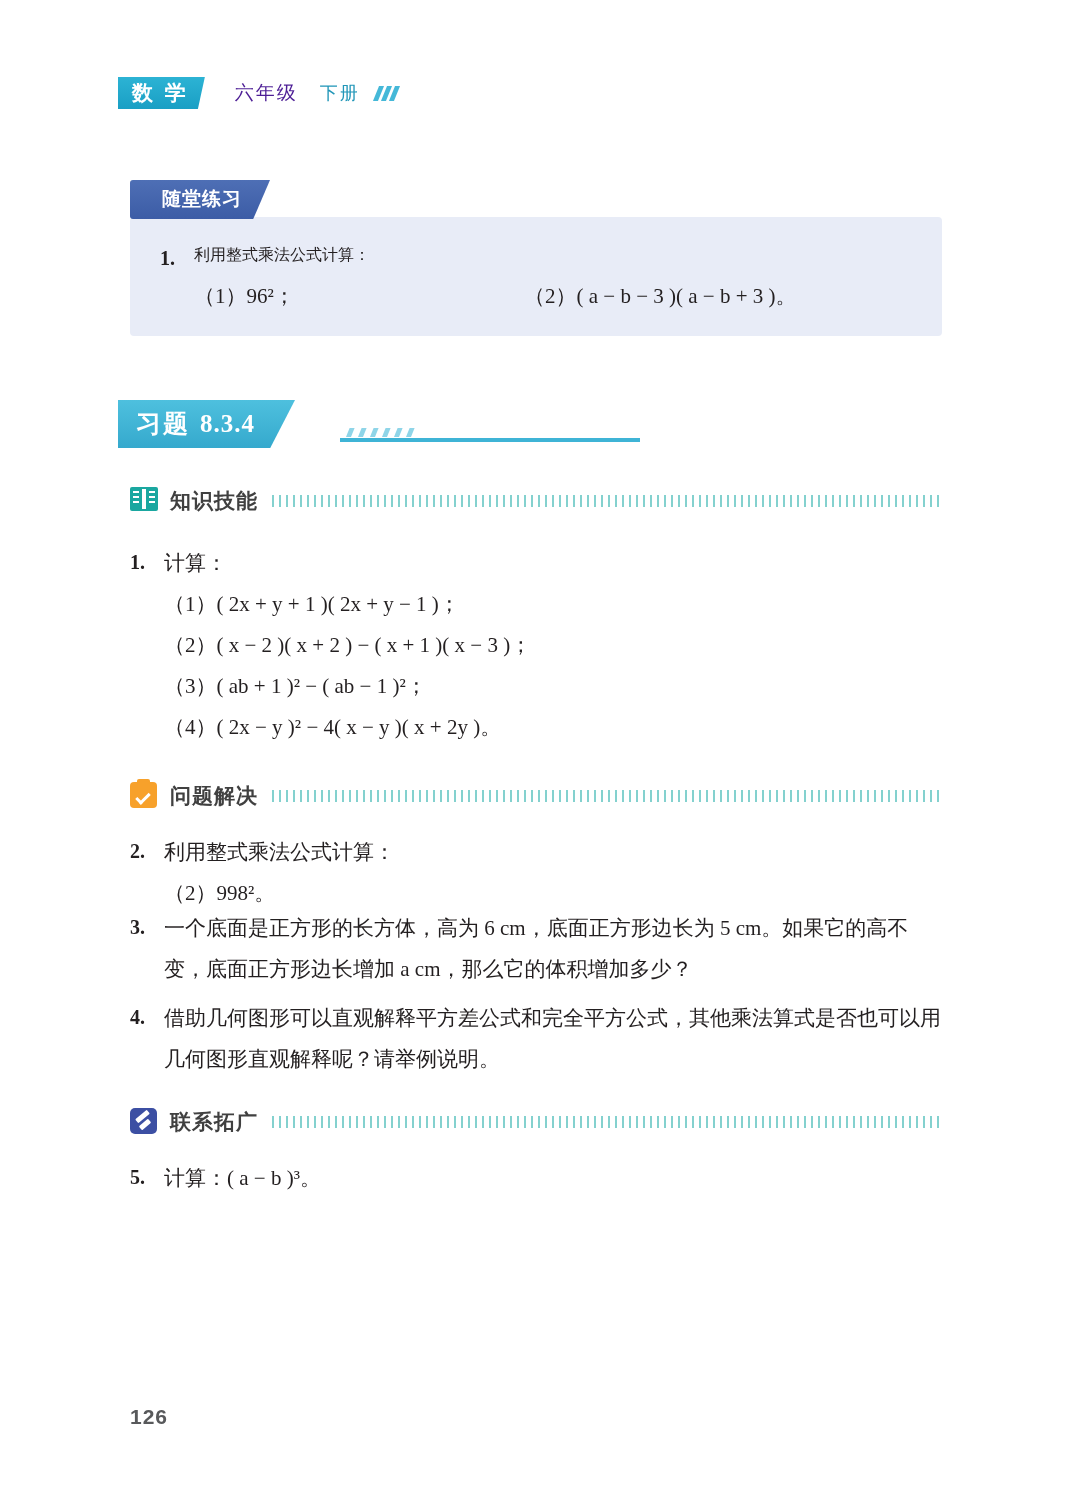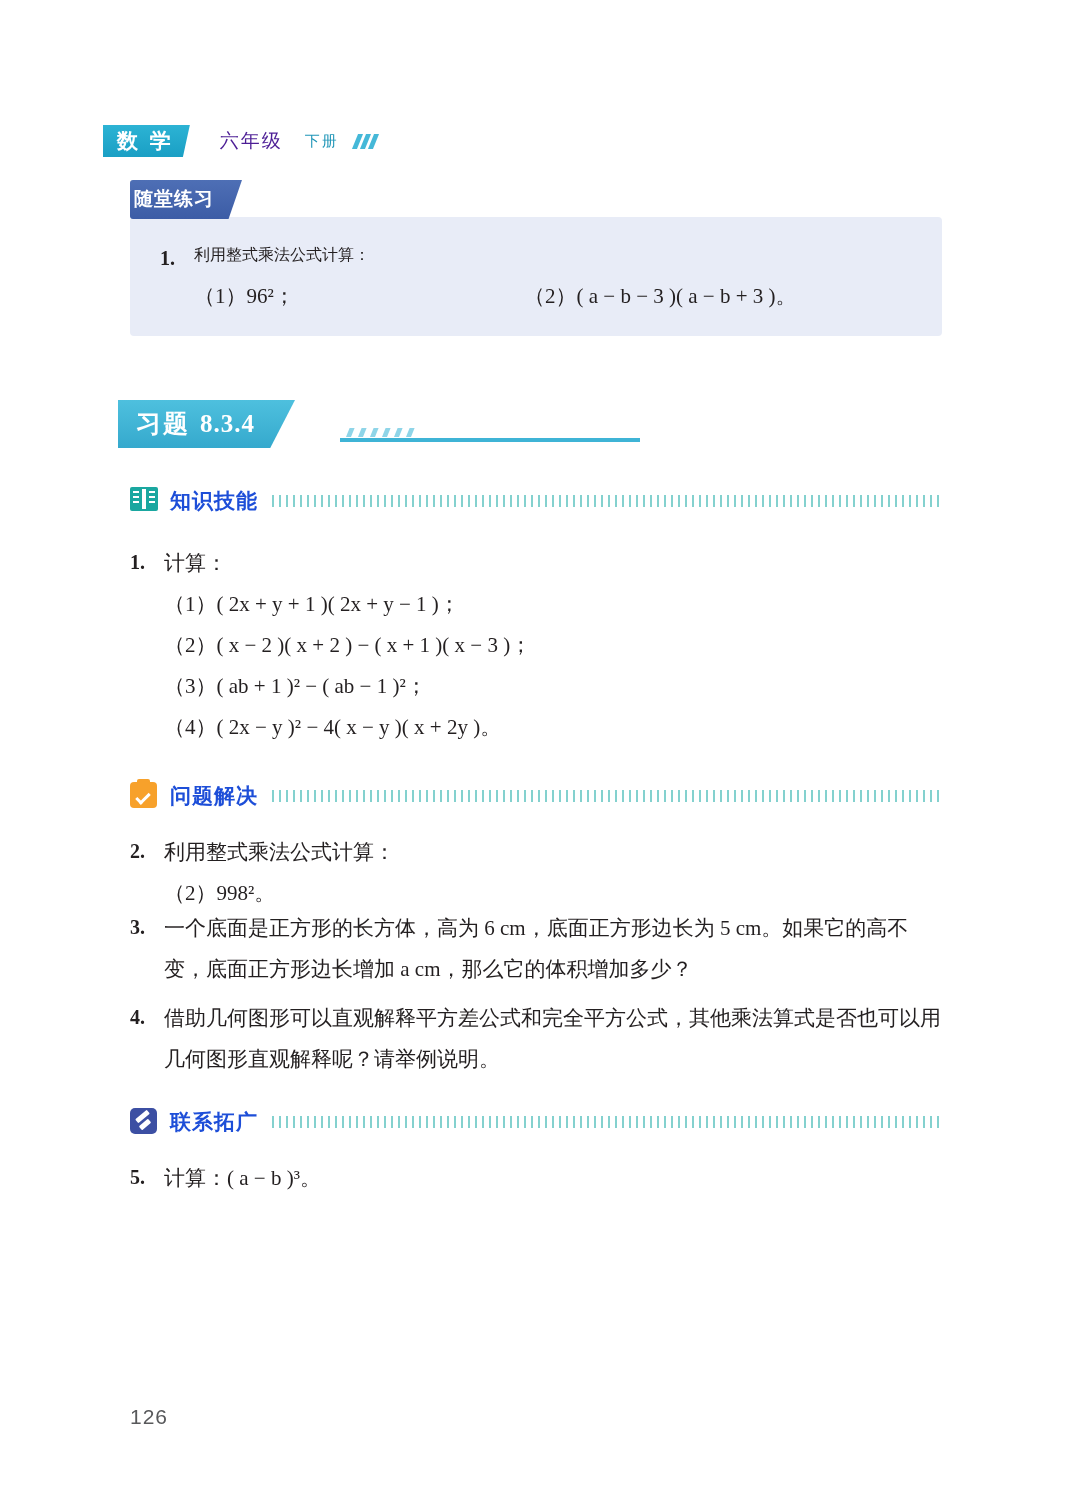--- a/index.html
+++ b/index.html
@@ -13,25 +13,24 @@
     position: relative;
     font-family: "Liberation Serif", serif;
     color: #231f20;
     overflow: hidden;
   }
 
   
   .page-header {
     position: absolute;
     top: 74px;
-    left: 103px;
+    left: 118px;
     display: flex;
     align-items: center;
     height: 38px;
-    margin-top: 48px;
   }
   .header-badge {
     position: relative;
     background: linear-gradient(180deg,#2cb3d4 0%, #1a9fc4 100%);
     color: #ffffff;
     font-family: "Liberation Sans", sans-serif;
     font-weight: bold;
     font-size: 21px;
     letter-spacing: 3px;
     padding: 5px 16px 6px 14px;
@@ -50,21 +49,21 @@
   .header-grade {
     font-family: "Liberation Sans", sans-serif;
     color: #4c1d95;
     font-size: 19px;
     margin-left: 30px;
     letter-spacing: 2px;
   }
   .header-volume {
     font-family: "Liberation Sans", sans-serif;
     color: #2196b8;
-    font-size: 15px;
+    font-size: 18px;
     margin-left: 22px;
     letter-spacing: 2px;
   }
   .header-slashes {
     margin-left: 16px;
     display: flex;
     gap: 3px;
   }
   .header-slashes i {
     display: block;
@@ -83,21 +82,21 @@
   }
   .practice-tab {
     position: relative;
     display: inline-block;
     background: linear-gradient(180deg,#4e6fb5 0%,#3c5ca6 100%);
     color: #ffffff;
     font-family: "Liberation Sans", sans-serif;
     font-weight: bold;
     font-size: 19px;
     letter-spacing: 1px;
-    padding: 6px 28px 7px 4px;
+    padding: 6px 28px 7px 32px;
     border-radius: 3px 0 0 3px;
     clip-path: polygon(0 0, 100% 0, 88% 100%, 0 100%);
     z-index: 2;
   }
   .practice-body {
     background: #e8ecf7;
     border-radius: 4px;
     margin-top: -2px;
     padding: 22px 30px 26px 30px;
     min-height: 86px;
@@ -172,21 +171,21 @@
   .sec-icon {
     width: 30px; height: 28px;
     flex: 0 0 auto;
     position: relative;
     margin-right: 10px;
   }
   .sec-label {
     font-family: "Liberation Sans", sans-serif;
     font-weight: bold;
     font-size: 21px;
-    color: #1d4ed8;
+    color: #404040;
     letter-spacing: 1px;
     white-space: nowrap;
   }
   .sec-rule {
     flex: 1 1 auto;
     height: 12px;
     margin-left: 14px;
     background-image: repeating-linear-gradient(90deg,#6ec9c6 0 2px, transparent 2px 7px);
     opacity: .85;
   }
@@ -251,20 +250,21 @@
 
   
   .page-num {
     position: absolute;
     left: 130px;
     top: 1405px;
     font-family: "Liberation Sans", sans-serif;
     font-size: 21px;
     color: #58595b;
     letter-spacing: 1px;
+    font-weight: bold;
   }
 </style>
 </head>
 <body>
 
 <div class="page-header">
   <div class="header-badge">数 学</div>
   <div class="header-grade">六年级</div>
   <div class="header-volume">下册</div>
   <div class="header-slashes">

